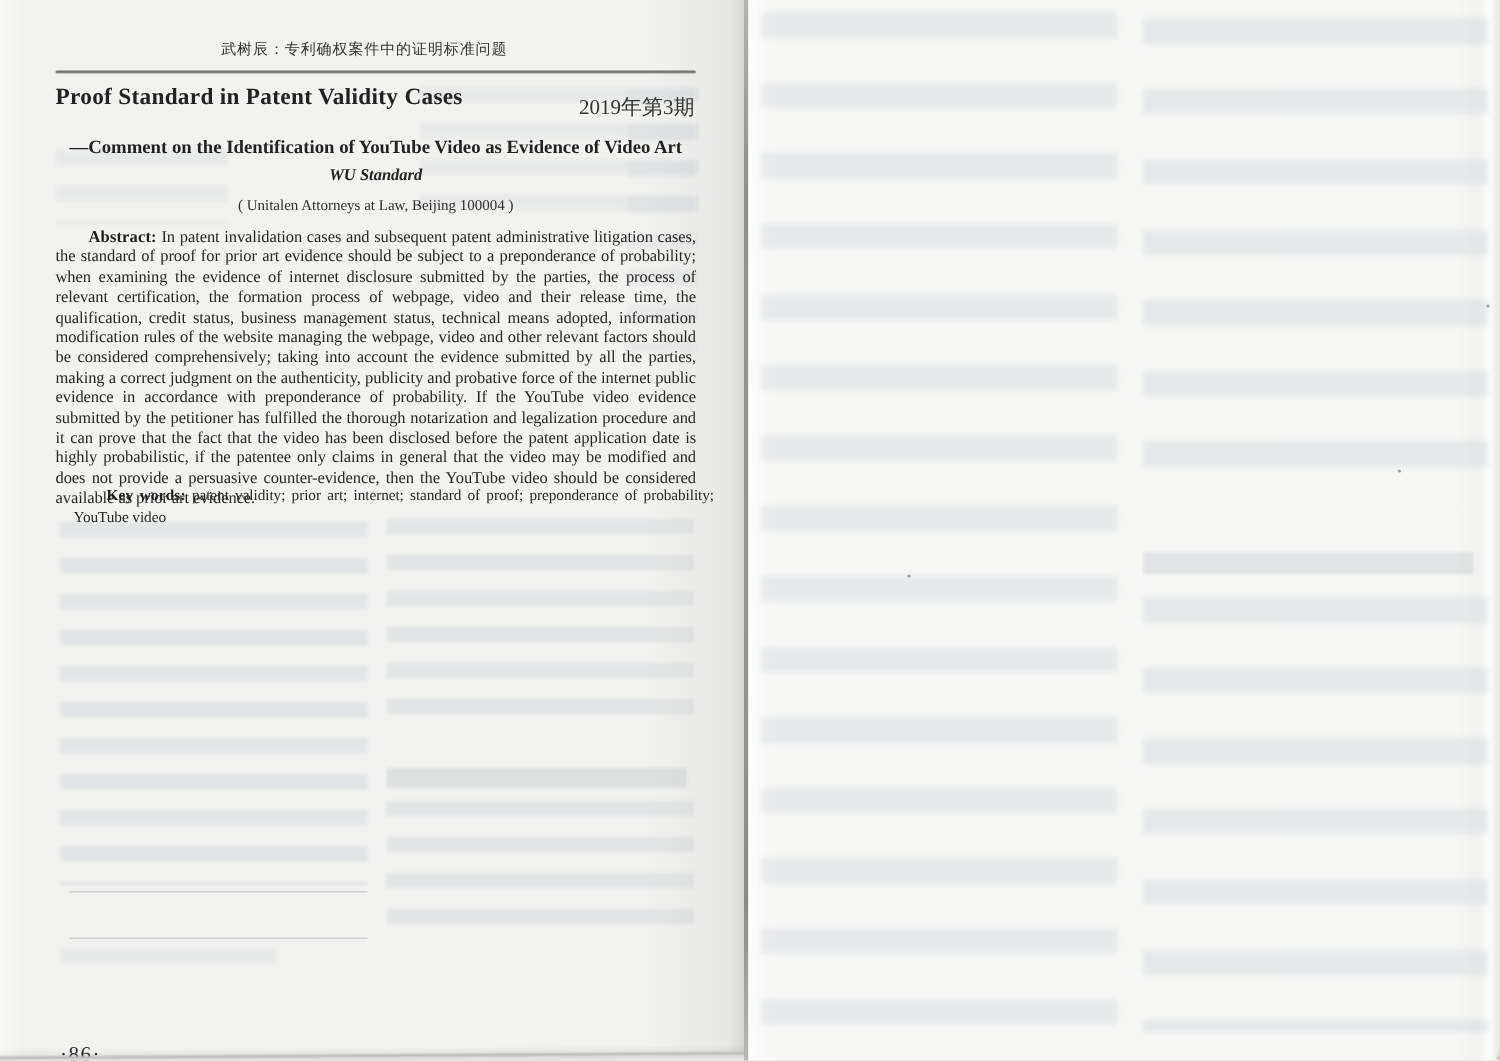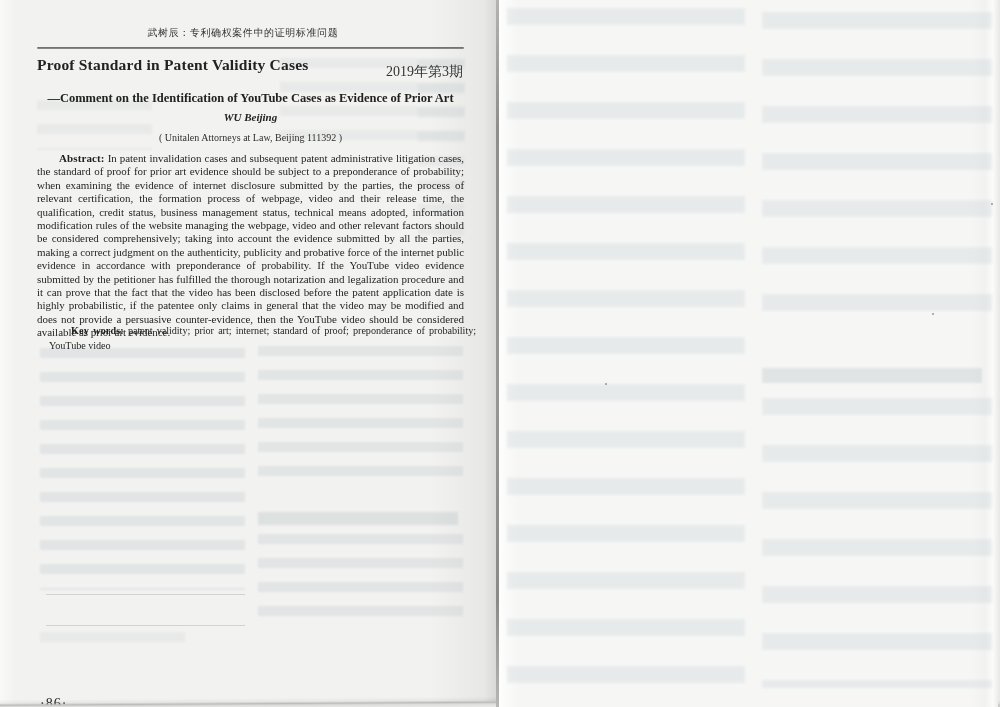--- a/index.html
+++ b/index.html
@@ -116,23 +116,23 @@
     <div class="bleed bleed-line" style="left:46px;top:625px;width:199px;"></div>
     <div class="bleed bleed-rows-f" style="left:40px;top:632px;width:145px;height:14px;"></div>
 
     <div class="running-head">
       <span class="rh-title">武树辰：专利确权案件中的证明标准问题</span>
       <span class="rh-issue">2019年第3期</span>
     </div>
     <div class="head-rule"></div>
 
     <h1 class="article-title">Proof Standard in Patent Validity Cases</h1>
-    <h2 class="article-subtitle">—Comment on the Identification of YouTube Cases as Evidence of Prior Art</h2>
-    <div class="author">WU Beijing</div>
-    <div class="affil">( Unitalen Attorneys at Law, Beijing 111392 )</div>
+    <h2 class="article-subtitle">—Comment on the Identification of YouTube Video as Evidence of Video Art</h2>
+    <div class="author">WU Standard</div>
+    <div class="affil">( Unitalen Attorneys at Law, Beijing 100004 )</div>
 
     <p class="abstract"><b>Abstract:</b>
       <span>In patent invalidation cases and subsequent patent administrative litigation cases, the standard of proof for prior art evidence should be subject to a preponderance of probability; when examining the evidence of internet disclosure submitted by the parties, the process of relevant certification, the formation process of webpage, video and their release time, the qualification, credit status, business management status, technical means adopted, information modification rules of the website managing the webpage, video and other relevant factors should be considered comprehensively; taking into account the evidence submitted by all the parties, making a correct judgment on the authenticity, publicity and probative force of the internet public evidence in accordance with preponderance of probability. If the YouTube video evidence submitted by the petitioner has fulfilled the thorough notarization and legalization procedure and it can prove that the fact that the video has been disclosed before the patent application date is highly probabilistic, if the patentee only claims in general that the video may be modified and does not provide a persuasive counter-evidence, then the YouTube video should be considered available as prior art evidence.</span>
     </p>
 
     <p class="keywords"><b>Key words:</b>
       <span>patent validity; prior art; internet; standard of proof; preponderance of probability; YouTube video</span>
     </p>
 
     <div class="pageno">·86·</div>

